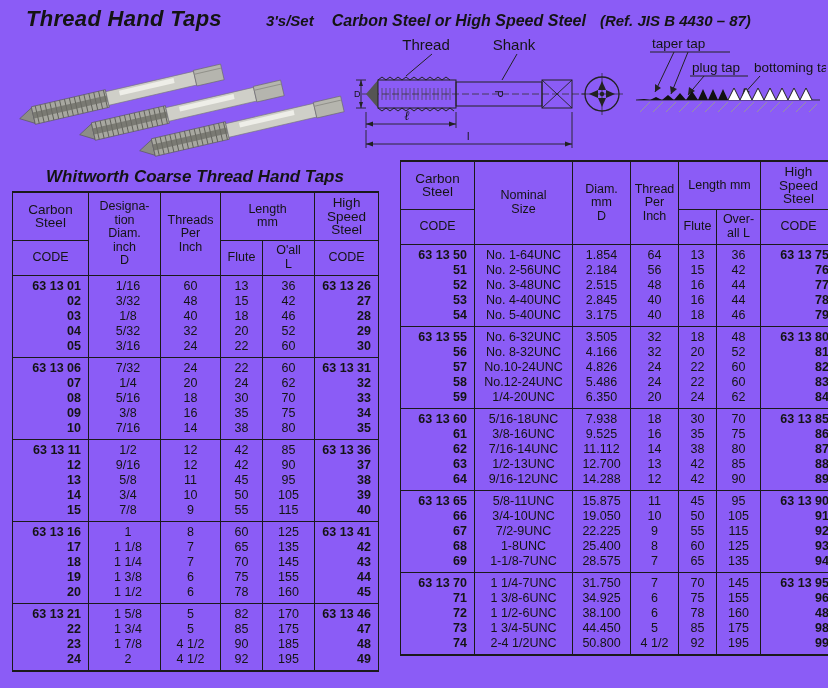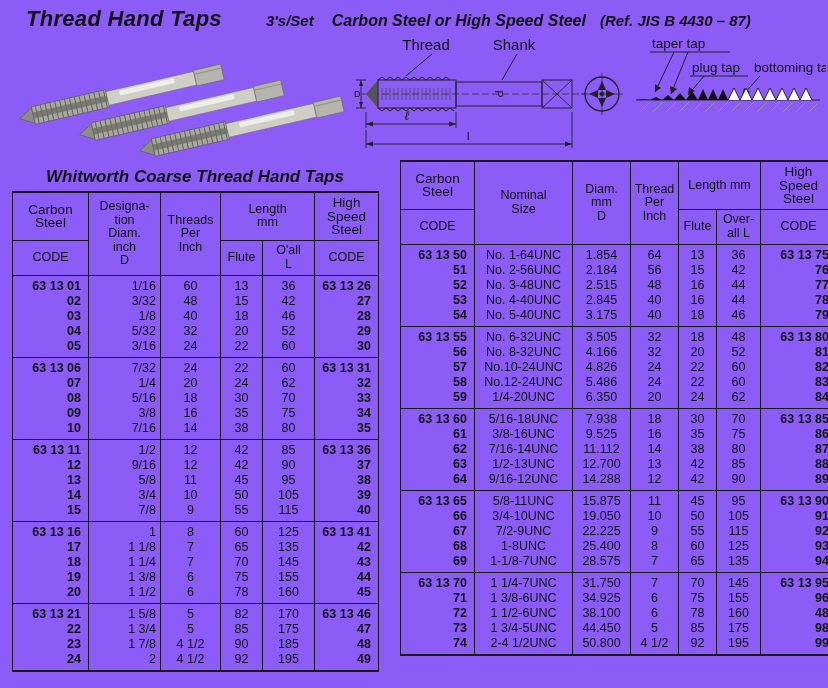--- a/index.html
+++ b/index.html
@@ -41,21 +41,21 @@
   .data-table th.split { border-bottom:1px solid #1a1a1a; }
   .data-table td {
     font-size:12.5px; line-height:15px; padding:0 4px;
     border-left:1px solid #1a1a1a; overflow:hidden; white-space:nowrap;
   }
   .data-table td:first-child { border-left:none; }
   .data-table tr.gs td { border-top:1.5px solid #1a1a1a;margin-top:20px; }
   .data-table tr.pt td { padding-top:3px; }
   .data-table tr.ge td { padding-bottom:3px; }
   td.col-code   { text-align:right; font-weight:700; padding-right:7px; }
-  td.col-left   { text-align:right;  padding-left:11px; }
+  td.col-left   { text-align:center;  padding-left:11px; }
   td.col-center { text-align:center; }
 </style>
 </head>
 <body>
 
 <div class="page">
 
   <div class="topbar">
     <span class="t-main">Thread Hand Taps</span>
     <span class="t-set">3's/Set</span>

